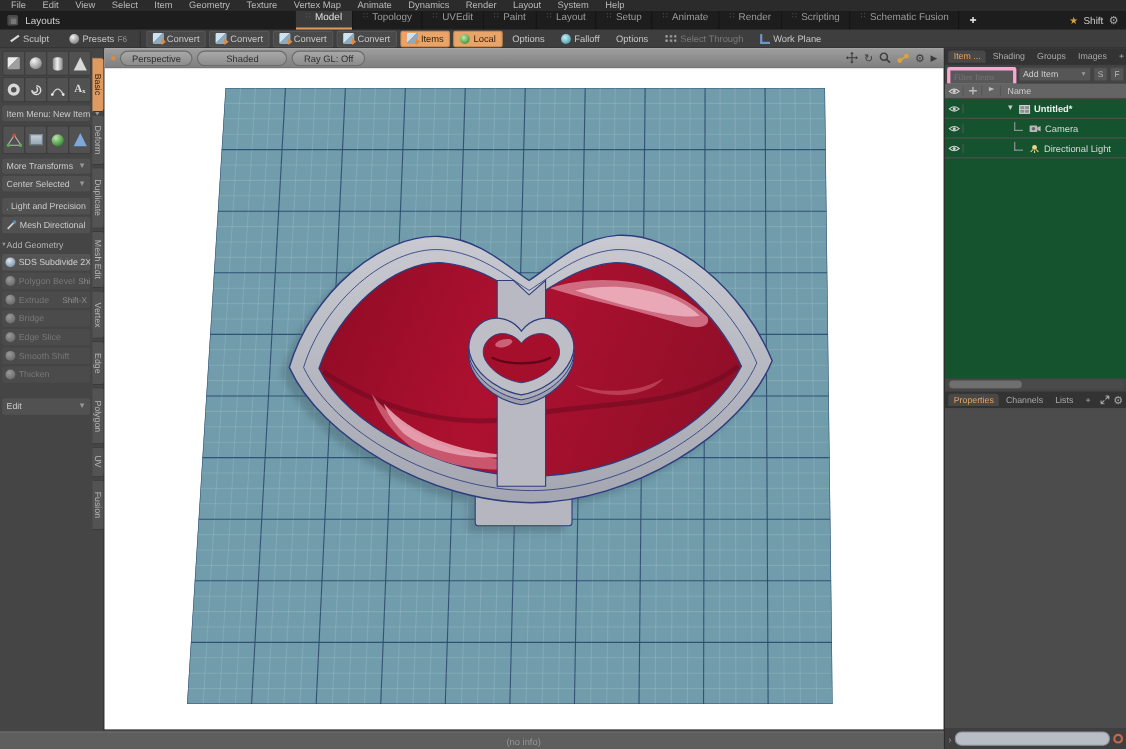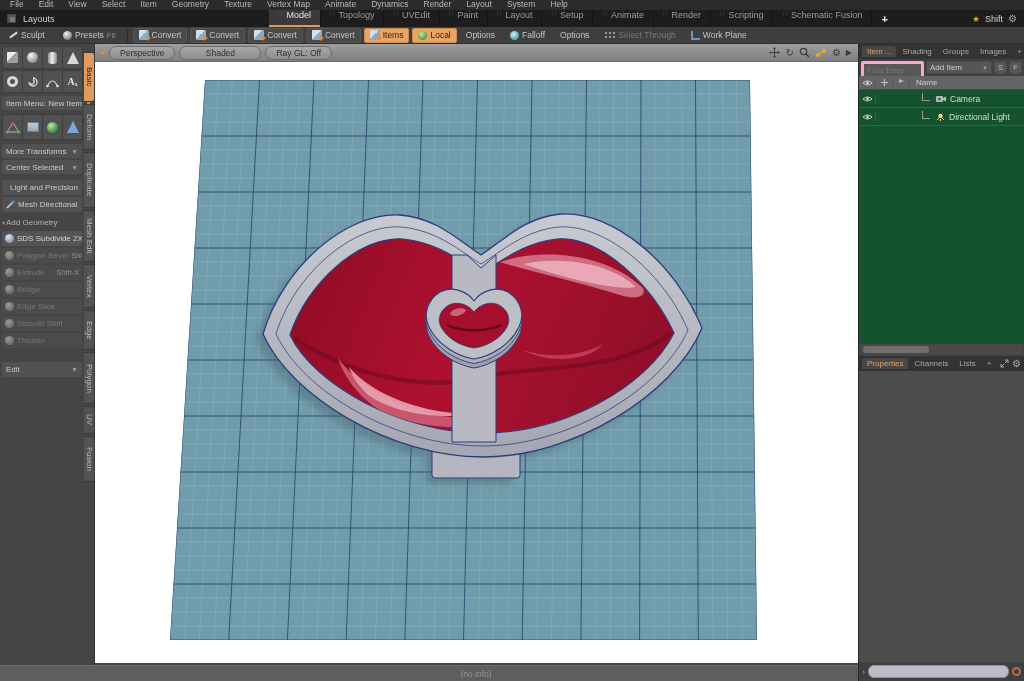--- a/index.html
+++ b/index.html
@@ -586,20 +586,37 @@
     </div>
     <div class="lrow">
       <div class="lcell">
         <svg width="11" height="8">
             <path d="M1 4 Q5.5 0 10 4 Q5.5 8 1 4 Z" fill="none" stroke="#cfcfcf"></path>
             <circle cx="5.5" cy="4" r="1.4" fill="#cfcfcf"></circle>
           </svg>
         </div>
       <div class="lcell"></div>
         <div class="lcell"></div>
+      <span class="twist" style="margin-left:4px">▼</span>
+      <svg width="11" height="10" style="margin:0 3px">
+          <rect x="1" y="2" width="9" height="7" fill="#8f8f8f" stroke="#d5d5d5"></rect>
+          <line x1="5.5" y1="2" x2="5.5" y2="9" stroke="#d5d5d5" stroke-width="0.7"></line>
+          <line x1="1" y1="5.5" x2="10" y2="5.5" stroke="#d5d5d5" stroke-width="0.7"></line>
+        </svg>
+      <span style="font-weight:bold;color:#f0f0f0">Untitled*</span>
+    </div>
+    <div class="lrow">
+      <div class="lcell">
+        <svg width="11" height="8">
+            <path d="M1 4 Q5.5 0 10 4 Q5.5 8 1 4 Z" fill="none" stroke="#cfcfcf"></path>
+            <circle cx="5.5" cy="4" r="1.4" fill="#cfcfcf"></circle>
+          </svg>
+        </div>
+      <div class="lcell"></div>
+        <div class="lcell"></div>
       <span class="branch" style="margin-left:12px"></span>
       <svg width="12" height="9" style="margin:0 3px">
           <rect x="1" y="2" width="7" height="6" rx="1" fill="#b9b9b9"></rect>
           <circle cx="4.5" cy="5" r="1.6" fill="#666"></circle>
           <path d="M8 4 L11 2.5 V7.5 L8 6 Z" fill="#b9b9b9"></path>
         </svg>
       <span>Camera</span>
     </div>
     <div class="lrow">
       <div class="lcell">

